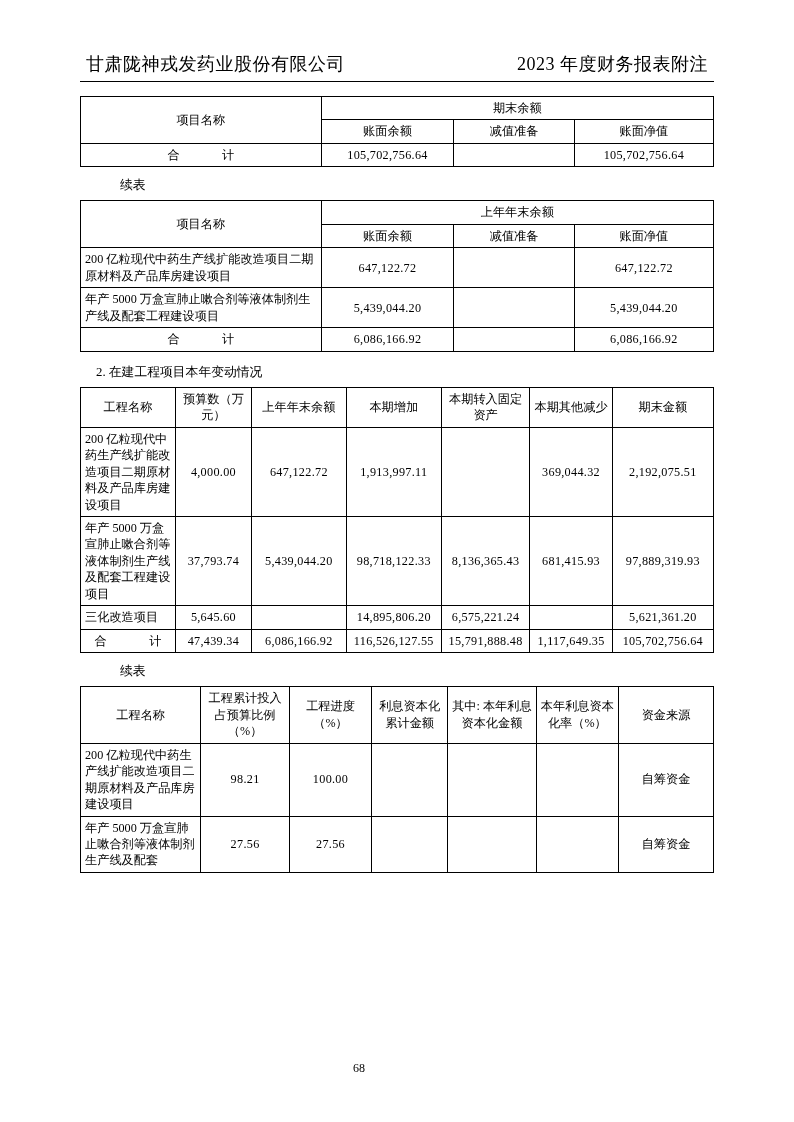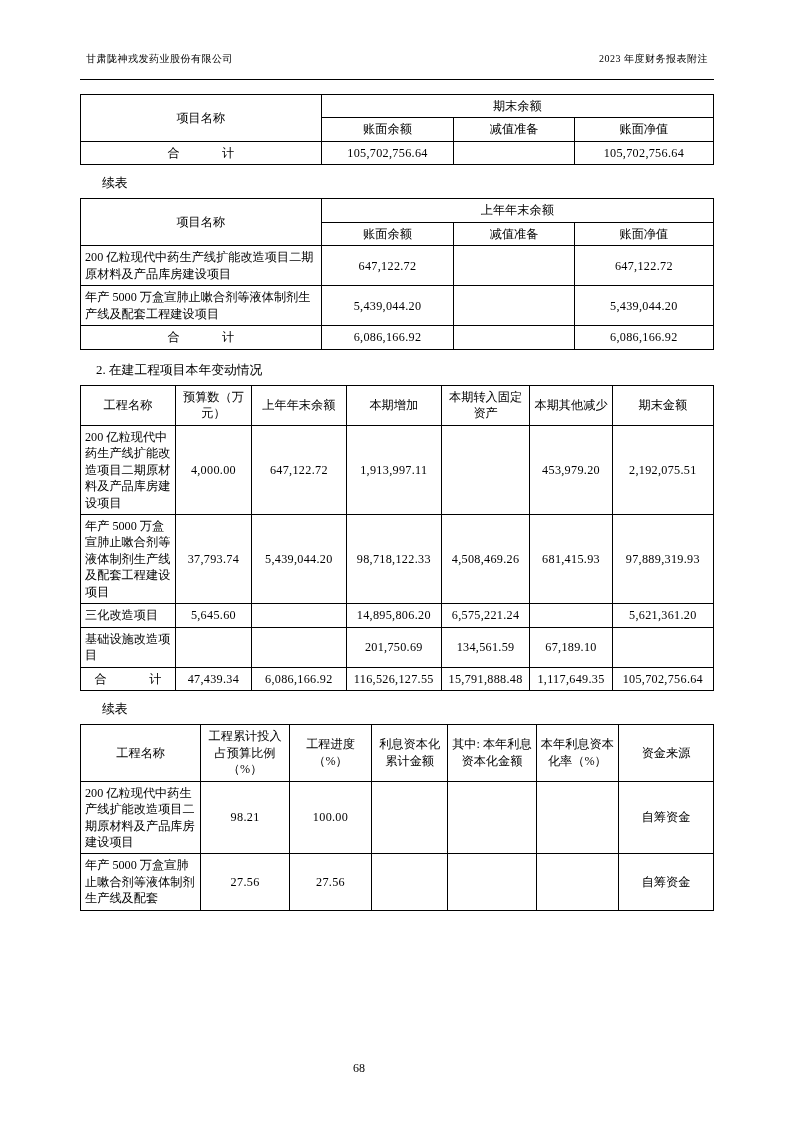--- a/index.html
+++ b/index.html
@@ -18,22 +18,22 @@
     width: 794px;
     height: 1122px;
     box-sizing: border-box;
     padding: 52px 80px 40px 80px;
     position: relative;
   }
   .header {
     display: flex;
     justify-content: space-between;
     align-items: flex-end;
-    font-size: 10px;
-    padding-bottom: 13px;
+    font-size: 18px;
+    padding-bottom: 5px;
     border-bottom: 1px solid #000;
     letter-spacing: 0.5px;
   }
   .header .left { padding-left: 6px; }
   .header .right { padding-right: 6px; }
 
   .block { margin-top: 14px; }
 
   table.t {
     border-collapse: collapse;
@@ -55,21 +55,21 @@
   
   .tb-open td {
     border-left: none;
     border-right: none;
   }
   .tb-open .vline-l { border-left: 1px solid #000; }
   .tb-open .vline-r { border-right: 1px solid #000; }
 
   .subhead {
     font-size: 12.8px;
-    margin: 10px 0 6px 22px;
+    margin: 10px 0 6px 40px;
   }
   .sectitle {
     font-size: 12.8px;
     margin: 12px 0 6px 16px;
   }
   .spread {
     letter-spacing: 6px;
     text-indent: 6px;
   }
   .pagenum {
@@ -184,49 +184,40 @@
         <td class="c">本期转入固定资产</td>
         <td class="c">本期其他减少</td>
         <td class="c">期末金额</td>
       </tr>
       <tr>
         <td class="l tight">200 亿粒现代中药生产线扩能改造项目二期原材料及产品库房建设项目</td>
         <td class="numc">4,000.00</td>
         <td class="numc">647,122.72</td>
         <td class="numc">1,913,997.11</td>
         <td class="numc"></td>
-        <td class="numc">453,979.20</td>
+        <td class="numc">369,044.32</td>
         <td class="numc">2,192,075.51</td>
       </tr>
       <tr>
         <td class="l tight">年产 5000 万盒宣肺止嗽合剂等液体制剂生产线及配套工程建设项目</td>
         <td class="numc">37,793.74</td>
         <td class="numc">5,439,044.20</td>
         <td class="numc">98,718,122.33</td>
-        <td class="numc">4,508,469.26</td>
+        <td class="numc">8,136,365.43</td>
         <td class="numc">681,415.93</td>
         <td class="numc">97,889,319.93</td>
       </tr>
       <tr>
         <td class="l tight">三化改造项目</td>
         <td class="numc">5,645.60</td>
         <td class="numc"></td>
         <td class="numc">14,895,806.20</td>
         <td class="numc">6,575,221.24</td>
         <td class="numc"></td>
         <td class="numc">5,621,361.20</td>
-      </tr>
-      <tr>
-        <td class="l tight">基础设施改造项目</td>
-        <td class="numc"></td>
-        <td class="numc"></td>
-        <td class="numc">201,750.69</td>
-        <td class="numc">134,561.59</td>
-        <td class="numc">67,189.10</td>
-        <td class="numc"></td>
       </tr>
       <tr>
         <td class="c spread">合　　计</td>
         <td class="numc">47,439.34</td>
         <td class="numc">6,086,166.92</td>
         <td class="numc">116,526,127.55</td>
         <td class="numc">15,791,888.48</td>
         <td class="numc">1,117,649.35</td>
         <td class="numc">105,702,756.64</td>
       </tr>

